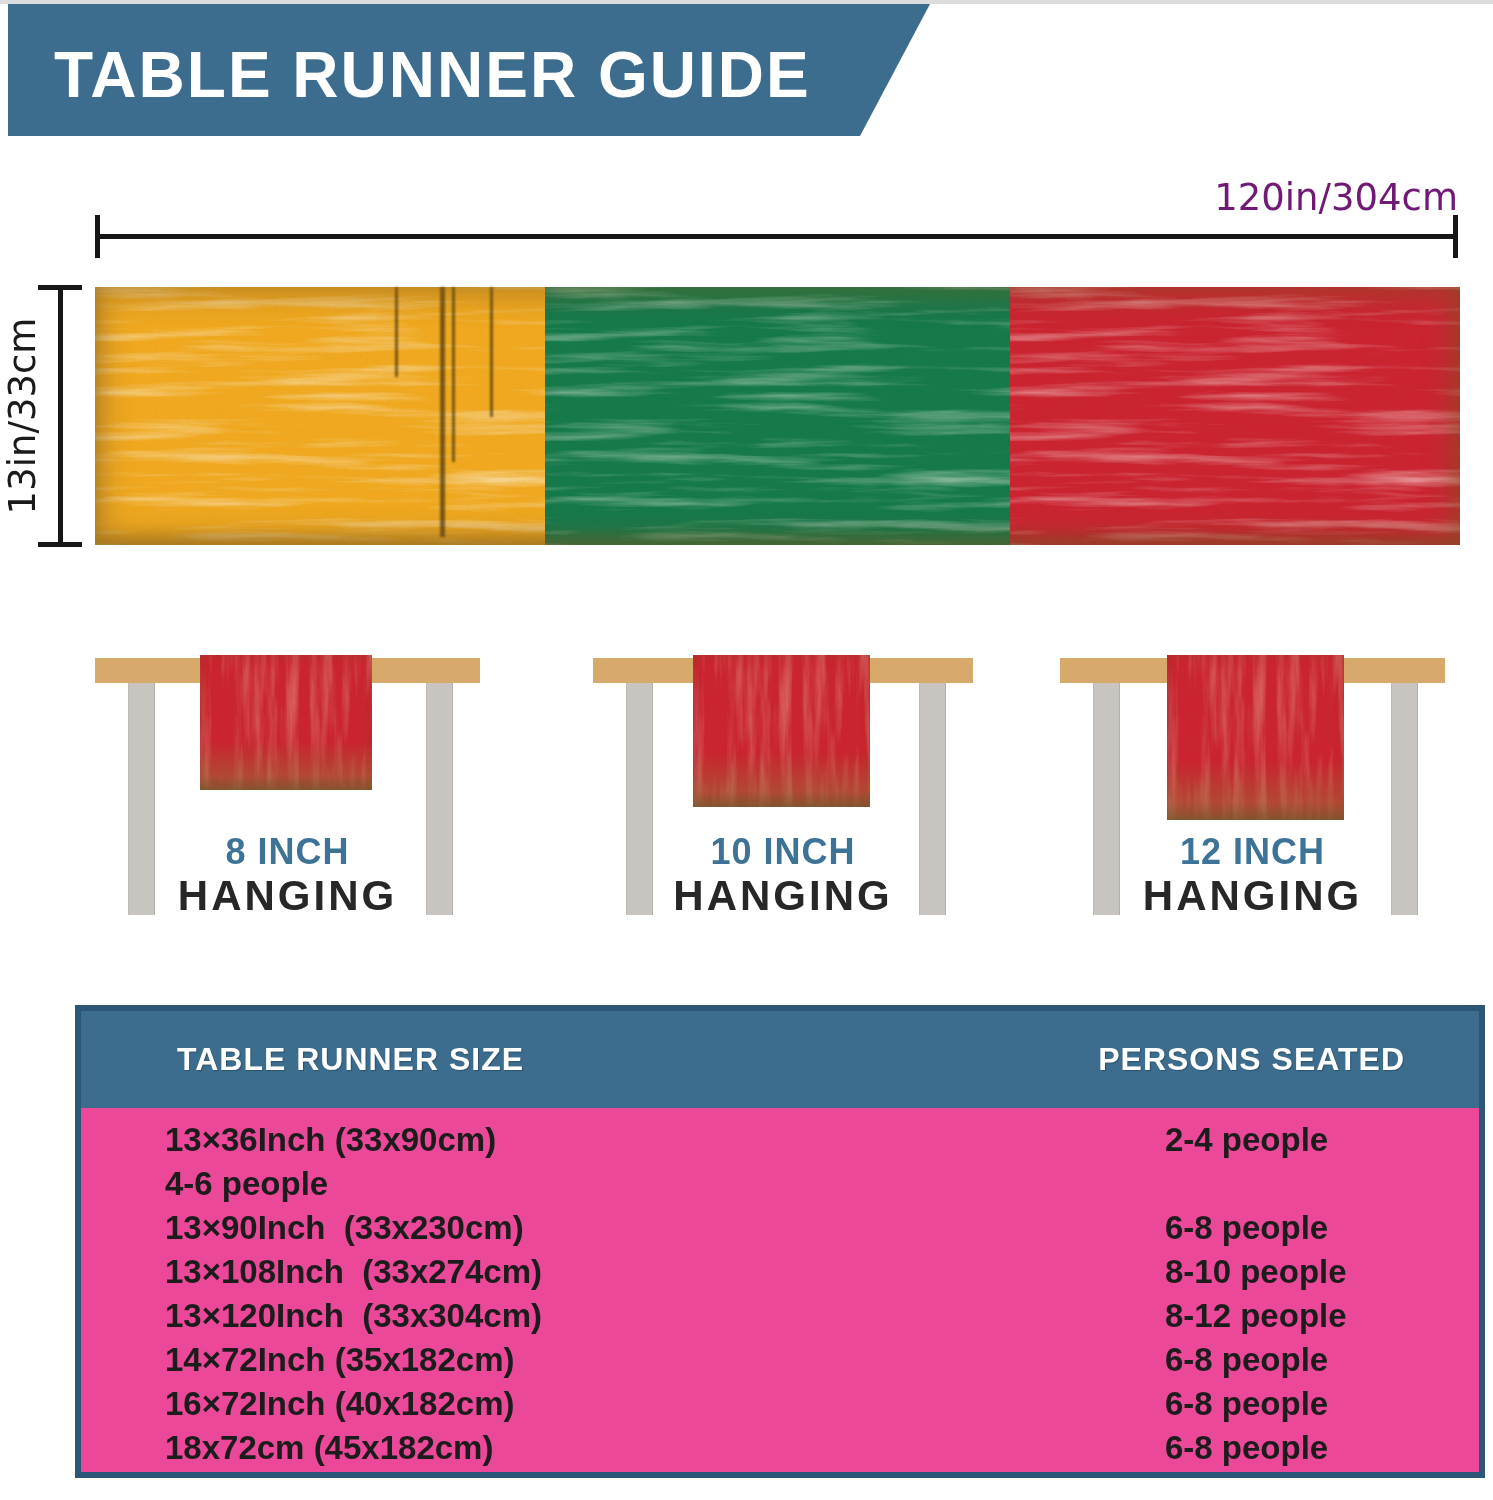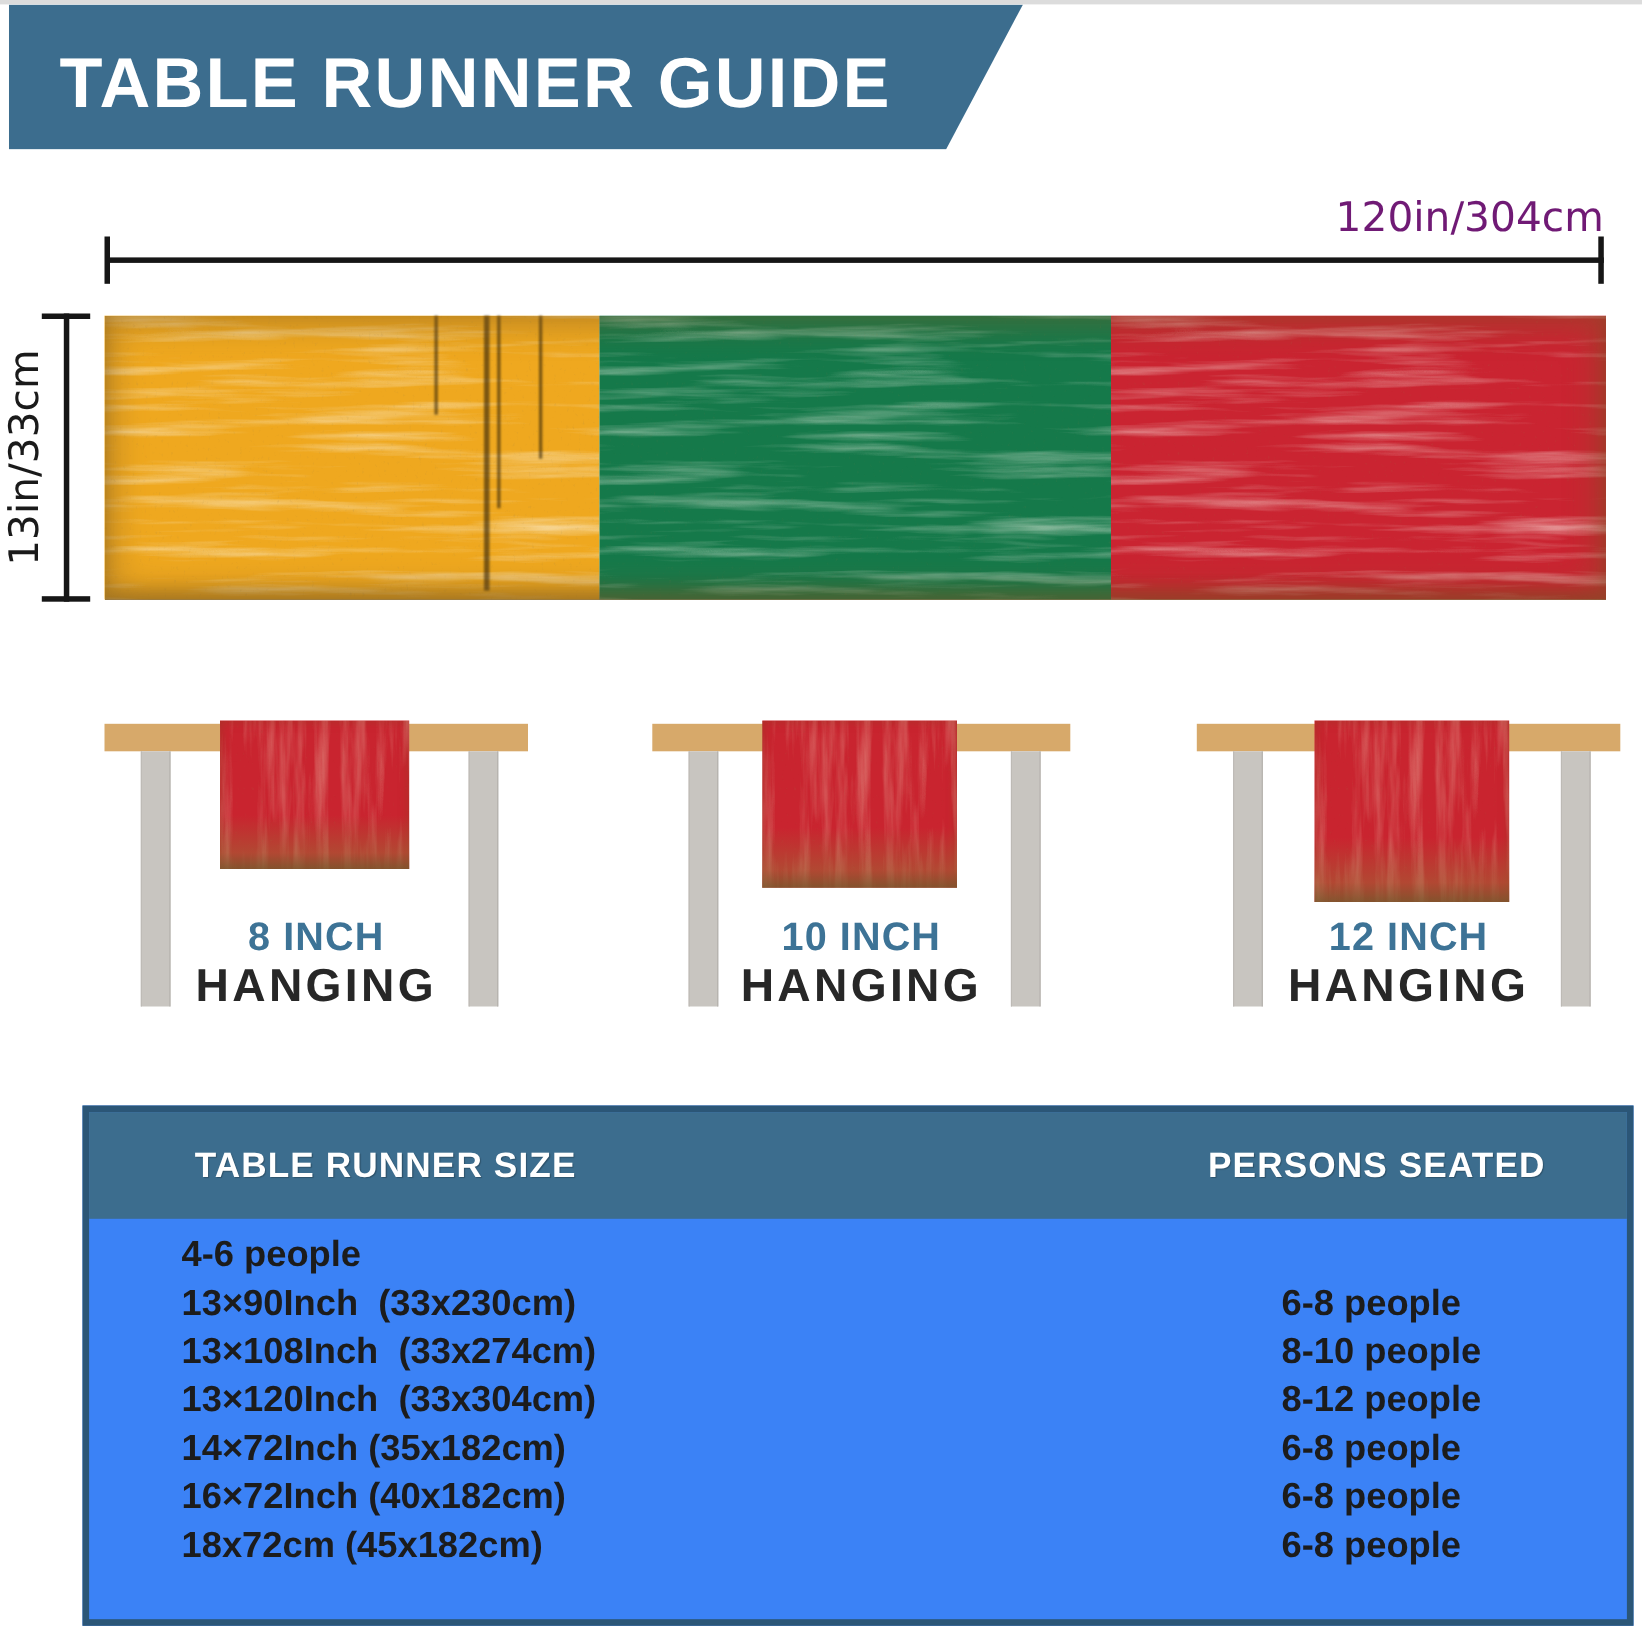--- a/index.html
+++ b/index.html
@@ -55,42 +55,42 @@
   .drip { position:absolute; background:rgba(45,32,8,.6); filter:blur(1px); }
   .drip1 { left:345px; top:0; width:5px;  height:250px; }
   .drip2 { left:357px; top:0; width:3px;  height:175px; }
   .drip3 { left:300px; top:0; width:3px;  height:90px;  }
   .drip4 { left:395px; top:0; width:3px;  height:130px; }
 
   
   .htable { position:absolute; top:655px; height:305px; }
   .ht-1 { left:95px;   width:385px; }
   .ht-2 { left:593px;  width:380px; }
-  .ht-3 { left:1088px; width:385px; }
+  .ht-3 { left:1060px; width:385px; }
   .tabletop { position:absolute; left:0; top:3px; width:100%; height:25px; background:#d7a96a; }
   .leg { position:absolute; top:28px; width:27px; height:232px; background:#c8c5c0; border-left:1px solid #bdbab5; border-right:1px solid #b3b0ab; }
   .leg-l { left:33px; }
   .leg-r { right:27px; }
   .mini-runner {
     position:absolute; top:0; background:#c9242f; z-index:2;
     box-shadow:inset 0 0 10px rgba(110,80,30,.35);
   }
   .mr-1 { left:105px; width:172px; height:135px; }
   .mr-2 { left:100px; width:177px; height:152px; }
   .mr-3 { left:107px; width:177px; height:165px; }
   .mr-fade { position:absolute; left:0; right:0; bottom:0; height:36%;
     background:linear-gradient(180deg, rgba(150,115,55,0) 0%, rgba(150,115,55,.45) 70%, rgba(118,92,45,.8) 100%); }
   .t-label { position:absolute; left:0; right:0; top:178px; text-align:center; line-height:1.05; }
   .t-label .in  { font-size:36px; font-weight:bold; color:#3d7396; letter-spacing:1px; }
   .t-label .sub { font-size:42px; font-weight:bold; color:#272727; letter-spacing:3px; margin-top:3px; }
 
   
   .size-table {
     position:absolute; left:75px; top:1005px; width:1410px; height:473px;
-    border:6px solid #2b5677; background:#3b82f6;
+    border:6px solid #2b5677; background:#ec4899;
   }
   .st-header {
     height:97px; background:#3c6d8e; display:flex; align-items:center;
     justify-content:space-between; padding:0 74px 0 96px;
     color:#ffffff; font-size:32px; font-weight:bold; letter-spacing:1px;
     text-shadow:1px 1px 1px rgba(0,0,0,.25);
   }
   .st-body { padding-top:10px; }
   .trow { display:flex; align-items:center; height:44px; padding-left:84px;
     font-size:33px; font-weight:600; color:#1c1c1c; }
@@ -210,20 +210,24 @@
   </div>
 </div>
 
 <div class="size-table">
   <div class="st-header">
     <span>TABLE RUNNER SIZE</span>
     <span>PERSONS SEATED</span>
   </div>
   <div class="st-body">
       <div class="trow">
+        <span class="cell-size">13×36Inch (33x90cm)</span>
+        <span class="cell-persons">2-4 people</span>
+      </div>
+      <div class="trow">
         <span class="cell-persons">4-6 people</span>
       </div>
       <div class="trow">
         <span class="cell-size">13×90Inch  (33x230cm)</span>
         <span class="cell-persons">6-8 people</span>
       </div>
       <div class="trow">
         <span class="cell-size">13×108Inch  (33x274cm)</span>
         <span class="cell-persons">8-10 people</span>
       </div>

